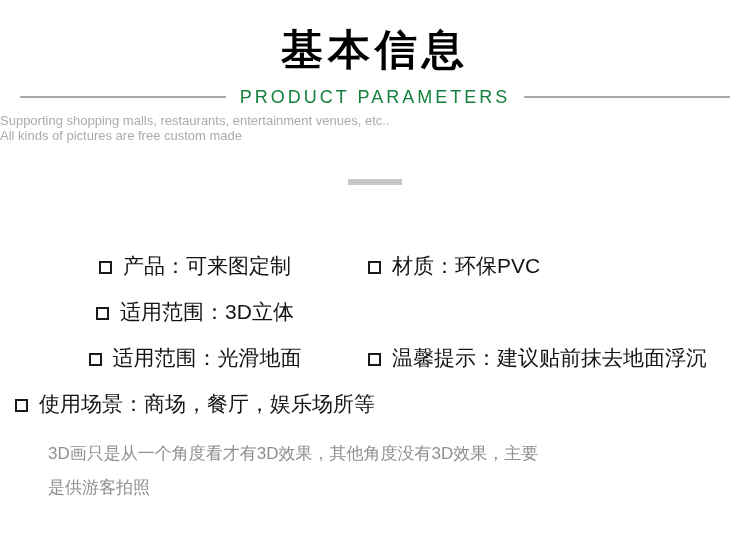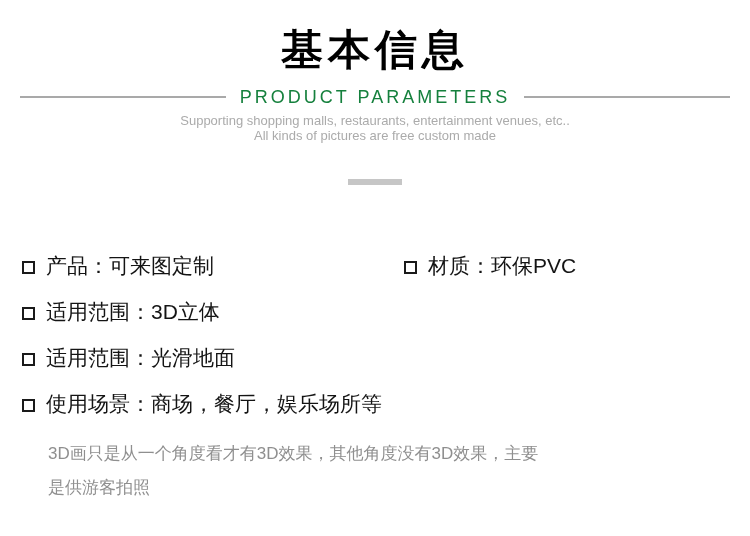--- a/index.html
+++ b/index.html
@@ -38,21 +38,20 @@
   .subtitle {
     font-size: 18px;
     line-height: 22px;
     color: #15803d;
     letter-spacing: 3px;
     white-space: nowrap;
     margin: 0 14px;
     font-weight: 400;
   }
   .desc {
-    text-align: center;
     font-size: 13px;
     line-height: 15px;
     color: #ababab;
   }
   .desc.first { margin-top: 5px; }
   .divider-bar {
     width: 54px;
     height: 6px;
     margin: 36px auto 0 auto;
   }
@@ -64,21 +63,21 @@
   .spec-row {
     display: flex;
     align-items: flex-start;
     height: 26px;
     margin-bottom: 20px;
   }
   .spec-item {
     display: flex;
     align-items: center;
   }
-  .spec-item.left { width: 382px; }
+  .spec-item.left { width: 346px; justify-content: center; }
   .spec-item.right { flex: 1; }
   .bullet {
     display: inline-block;
     width: 13px;
     height: 13px;
     border: 2px solid #1a1a1a;
     flex: none;
     margin-right: 11px;
     margin-top: 2px;
   }
@@ -135,20 +134,24 @@
         <span class="bullet"></span>
         <span class="spec-text">适用范围：3D立体</span>
       </div>
     </div>
 
     <div class="spec-row">
       <div class="spec-item left">
         <span class="bullet"></span>
         <span class="spec-text">适用范围：光滑地面</span>
       </div>
+      <div class="spec-item right">
+        <span class="bullet"></span>
+        <span class="spec-text">温馨提示：建议贴前抹去地面浮沉</span>
+      </div>
     </div>
 
     <div class="spec-row">
       <div class="spec-item left">
         <span class="bullet"></span>
         <span class="spec-text">使用场景：商场，餐厅，娱乐场所等</span>
       </div>
     </div>
 
   </div>

